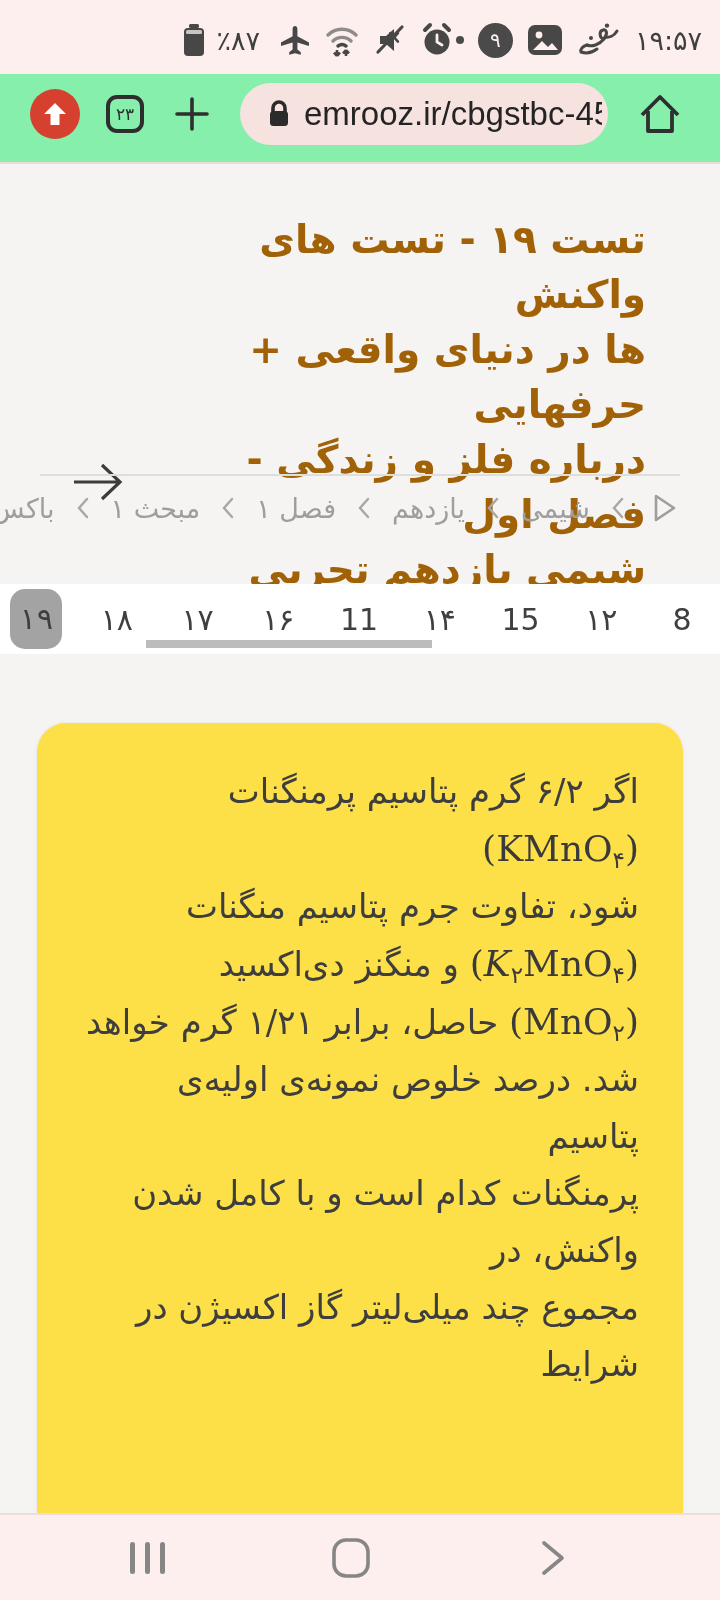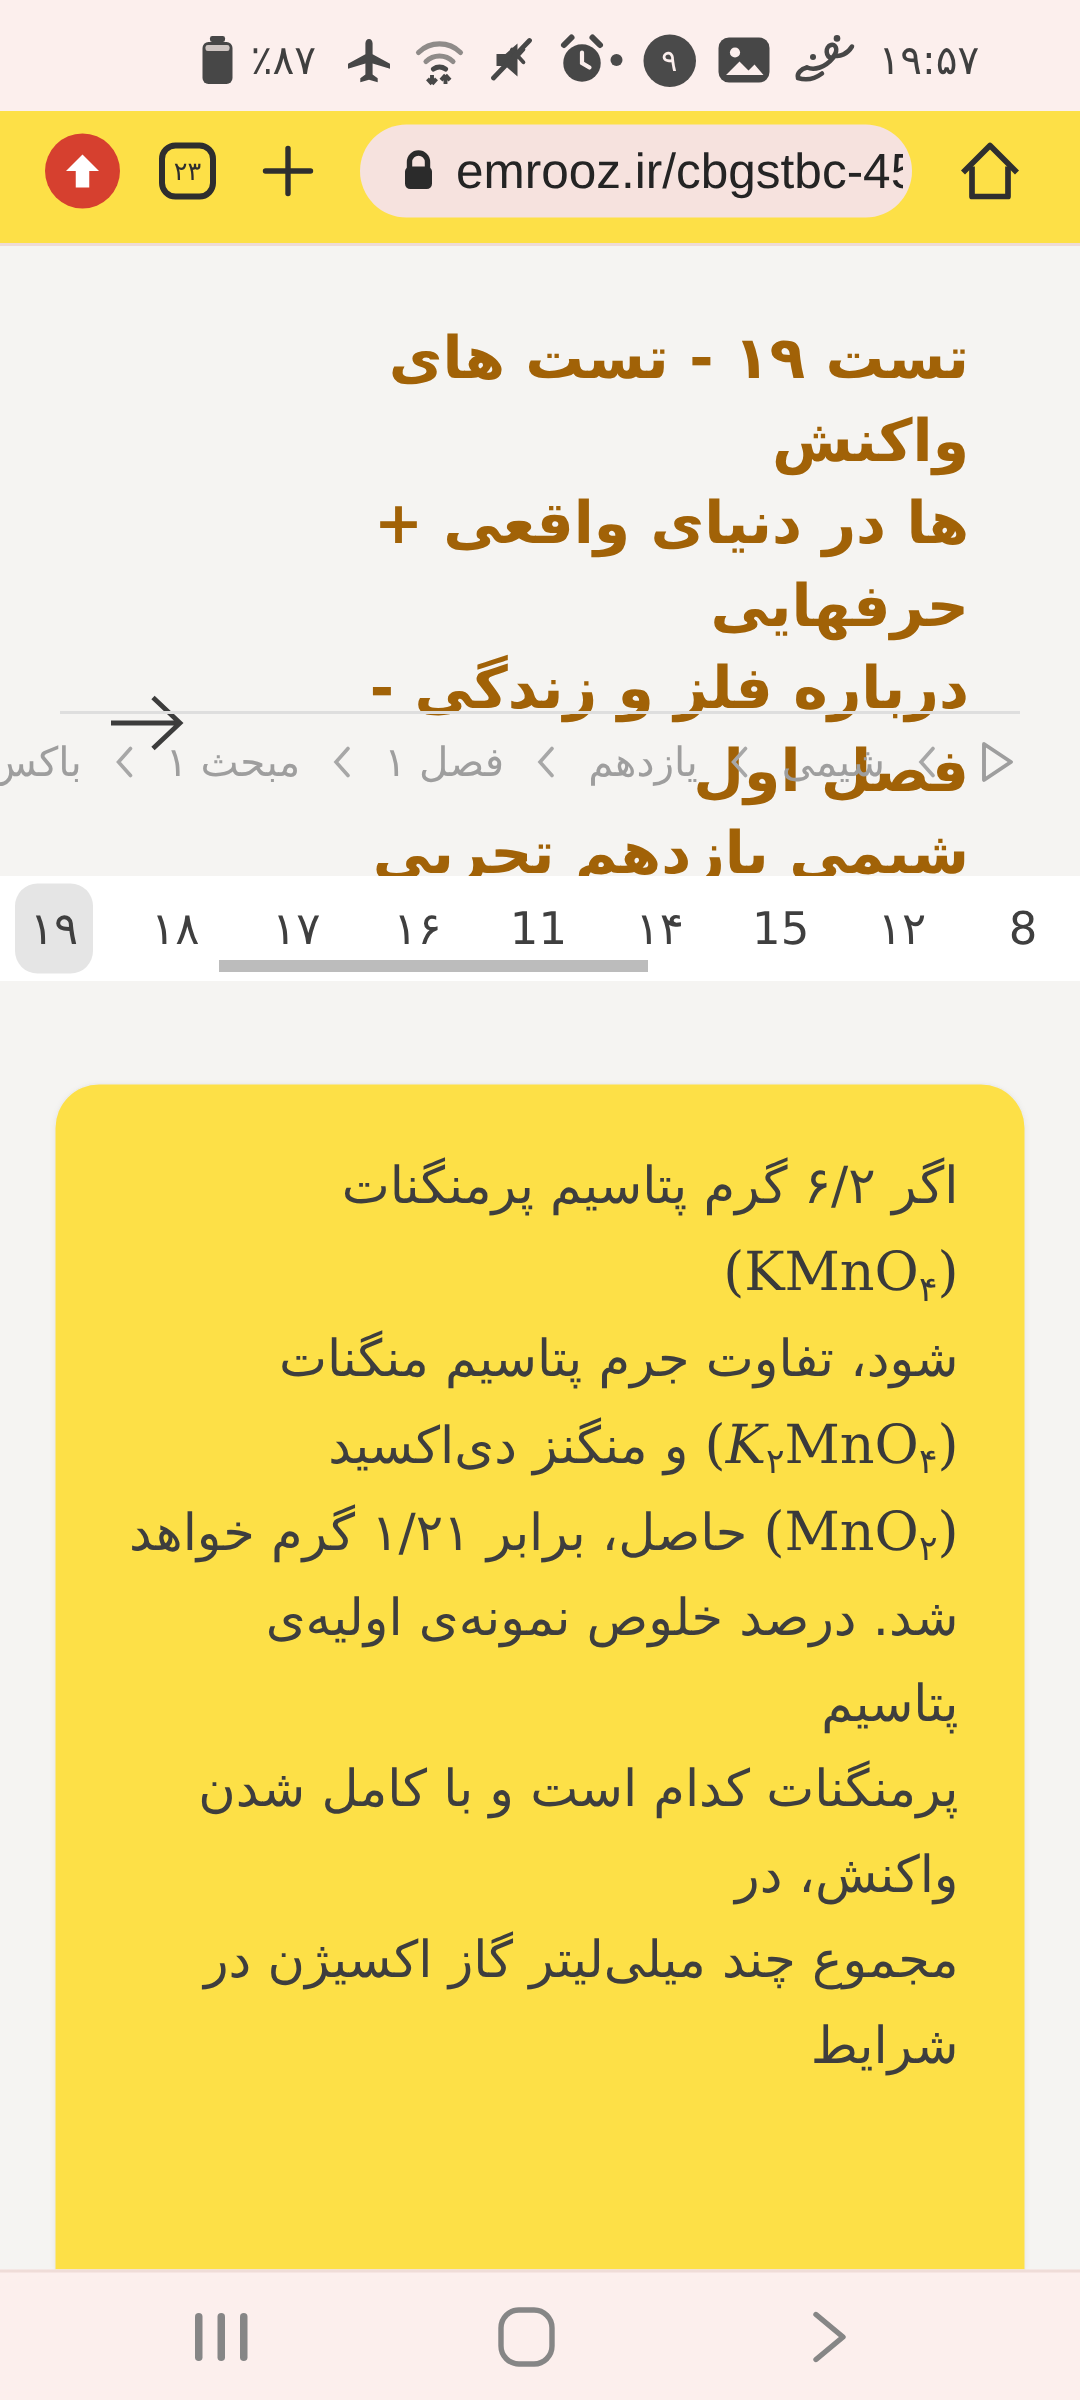--- a/index.html
+++ b/index.html
@@ -5,32 +5,32 @@
   html,body{margin:0;padding:0;}
   body{
     width:720px;height:1600px;position:relative;overflow:hidden;
     background:#f5f4f2;
     font-family:"DejaVu Sans",sans-serif;
     -webkit-font-smoothing:antialiased;
   }
   
   .status-bar{
     position:absolute;top:0;left:0;right:0;height:74px;
-    background:#fcefed;display:flex;align-items:center;justify-content:center;
+    background:#fcefed;display:flex;align-items:center;justify-content:flex-end;
     padding:6px 18px 0 84px;box-sizing:border-box;color:#474747;
   }
   .sb-group{display:flex;align-items:center;gap:10px;}
   .sb-text{font-size:27px;color:#3f3f3f;}
   .sb-dot{width:8px;height:8px;border-radius:50%;background:#4a4a4a;}
   .sb-badge{width:35px;height:35px;border-radius:50%;background:#4a4a4a;color:#fcefed;
     display:flex;align-items:center;justify-content:center;font-size:20px;}
   
   .toolbar{
     position:absolute;top:74px;left:0;right:0;height:90px;
-    background:#fde047;border-bottom:2px solid #eedbd7;
+    background:#86efac;border-bottom:2px solid #eedbd7;
     display:flex;align-items:center;box-sizing:border-box;padding:0 26px 8px 30px;gap:26px;
   }
   .tb-red-btn{width:50px;height:50px;border-radius:50%;background:#d6402f;
     display:flex;align-items:center;justify-content:center;flex:0 0 auto;}
   .tb-tabs{width:38px;height:38px;border:4px solid #2e2e2e;border-radius:11px;
     display:flex;align-items:center;justify-content:center;
     font-size:17px;color:#2e2e2e;flex:0 0 auto;background:transparent;}
   .tb-plus{flex:0 0 auto;display:flex;align-items:center;justify-content:center;width:44px;height:44px;}
   .url-pill{
     flex:0 0 auto;width:368px;height:62px;border-radius:31px;background:#f6e2de;
@@ -62,21 +62,21 @@
   }
   .pagination-inner{
     position:absolute;inset:0;direction:rtl;display:flex;align-items:center;
     justify-content:space-between;padding:0 12px 0 10px;
   }
   .page-num{
     border:none;background:transparent;font-family:inherit;
     min-width:52px;height:60px;font-size:30px;color:#3f3f3f;
     display:flex;align-items:center;justify-content:center;padding:0;
   }
-  .page-num.active{background:#e5e5e5;border-radius:15px;}
+  .page-num.active{background:#a3a3a3;border-radius:15px;font-family:Liberation Mono, monospace;}
   .pg-scrollbar{position:absolute;bottom:6px;left:146px;width:286px;height:8px;background:#bcbcbc;}
   
   .question-card{
     position:absolute;top:722px;left:36px;right:36px;bottom:87px;
     background:#fde047;border:1px solid #ededed;border-bottom:none;
     border-radius:30px 30px 0 0;box-shadow:0 1px 4px rgba(0,0,0,.04);
     box-sizing:border-box;overflow:hidden;
   }
   .q-body{padding:40px 44px 0 44px;}
   .q-line{

